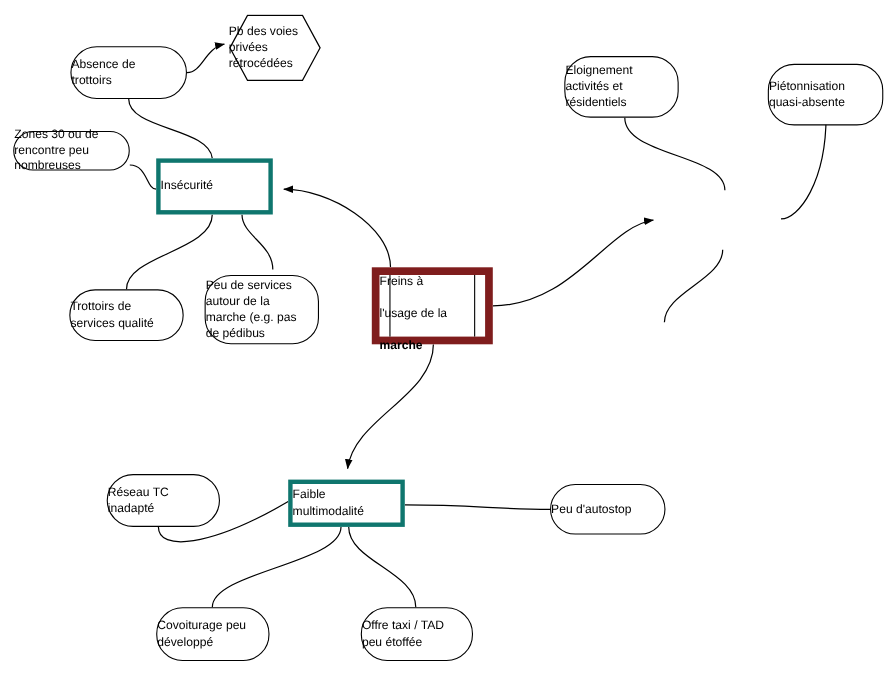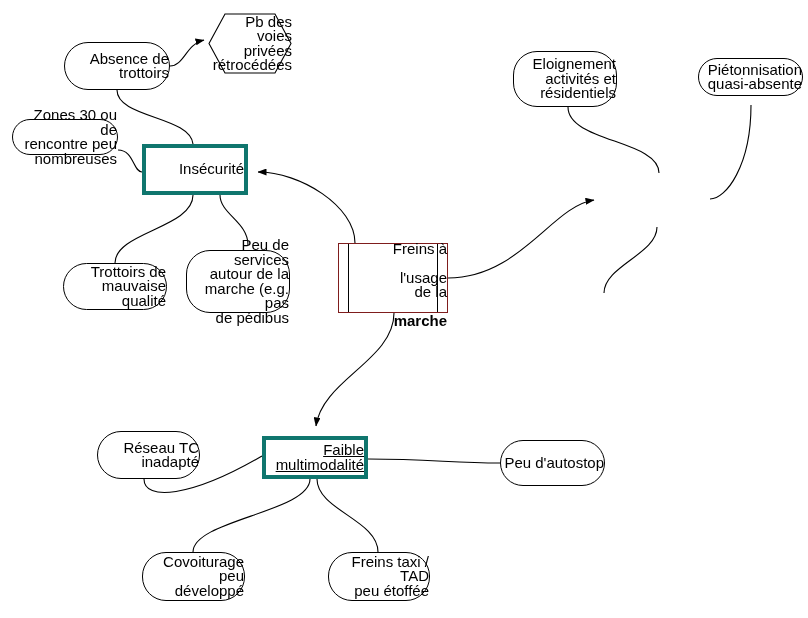--- a/index.html
+++ b/index.html
@@ -22,43 +22,42 @@
     width: 808px;
     height: 618px;
     pointer-events: none;
   }
   .node {
     position: absolute;
     box-sizing: border-box;
     display: flex;
     align-items: center;
     justify-content: center;
-    text-align: right;
+    text-align: left;
     color: #000000;
-    font-size: 15px;
+    font-size: 11px;
     line-height: 14.5px;
     background: #ffffff;
   }
   .node .label {
     display: block;
     width: 108%;
     white-space: pre-line;
   }
   .rounded {
     border: 1px solid #000000;
     border-radius: 24px;
   }
   .rect {
     border: 4px solid #0f766e;
     border-radius: 0;
   }
   
   .subroutine {
-    border: 1px solid #7f1d1d;
-    padding-left: 42px;
+    border: 7px solid #7f1d1d;
   }
   .subroutine .bar {
     position: absolute;
     top: 0;
     bottom: 0;
     width: 0;
     border-left: 1px solid #000000;
   }
   .subroutine .bar.left  { left: 9px; }
   .subroutine .bar.right { right: 9px; }
@@ -138,21 +137,21 @@
 rencontre peu
 nombreuses</span>
   </div>
 
   <div class="node rect" style="left:142px; top:144px; width:106px; height:51px;">
     <span class="label">Insécurité</span>
   </div>
 
   <div class="node rounded" style="left:63px; top:263px; width:104px; height:47px;">
     <span class="label">Trottoirs de
-mauvaise qualité</span>
+services qualité</span>
   </div>
 
   <div class="node rounded" style="left:186px; top:250px; width:104px; height:63px;">
     <span class="label">Peu de services
 autour de la
 marche (e.g. pas
 de pédibus</span>
   </div>
 
   <div class="node subroutine" style="left:338px; top:243px; width:110px; height:70px; position:absolute;">
@@ -164,44 +163,44 @@
       <b>marche</b>
     </span>
   </div>
 
   <div class="node rounded" style="left:513px; top:51px; width:104px; height:56px;">
     <span class="label">Eloignement
 activités et
 résidentiels</span>
   </div>
 
-  <div class="node rounded" style="left:698px; top:58px; width:105px; height:38px;">
+  <div class="node rounded" style="left:698px; top:58px; width:105px; height:56px;">
     <span class="label">Piétonnisation
 quasi-absente</span>
   </div>
 
 
 
   <div class="node rounded" style="left:97px; top:431px; width:103px; height:48px;">
     <span class="label">Réseau TC
 inadapté</span>
   </div>
 
-  <div class="node rect" style="left:262px; top:436px; width:106px; height:43px;text-decoration:underline;">
+  <div class="node rect" style="left:262px; top:436px; width:106px; height:43px;">
     <span class="label">Faible
 multimodalité</span>
   </div>
 
   <div class="node rounded" style="left:500px; top:440px; width:105px; height:46px;">
     <span class="label">Peu d'autostop</span>
   </div>
 
   <div class="node rounded" style="left:142px; top:552px; width:103px; height:49px;">
     <span class="label">Covoiturage peu
 développé</span>
   </div>
 
   <div class="node rounded" style="left:328px; top:552px; width:102px; height:49px;">
-    <span class="label">Freins taxi / TAD
+    <span class="label">Offre taxi / TAD
 peu étoffée</span>
   </div>
 
 </div>
 
 </body></html>

